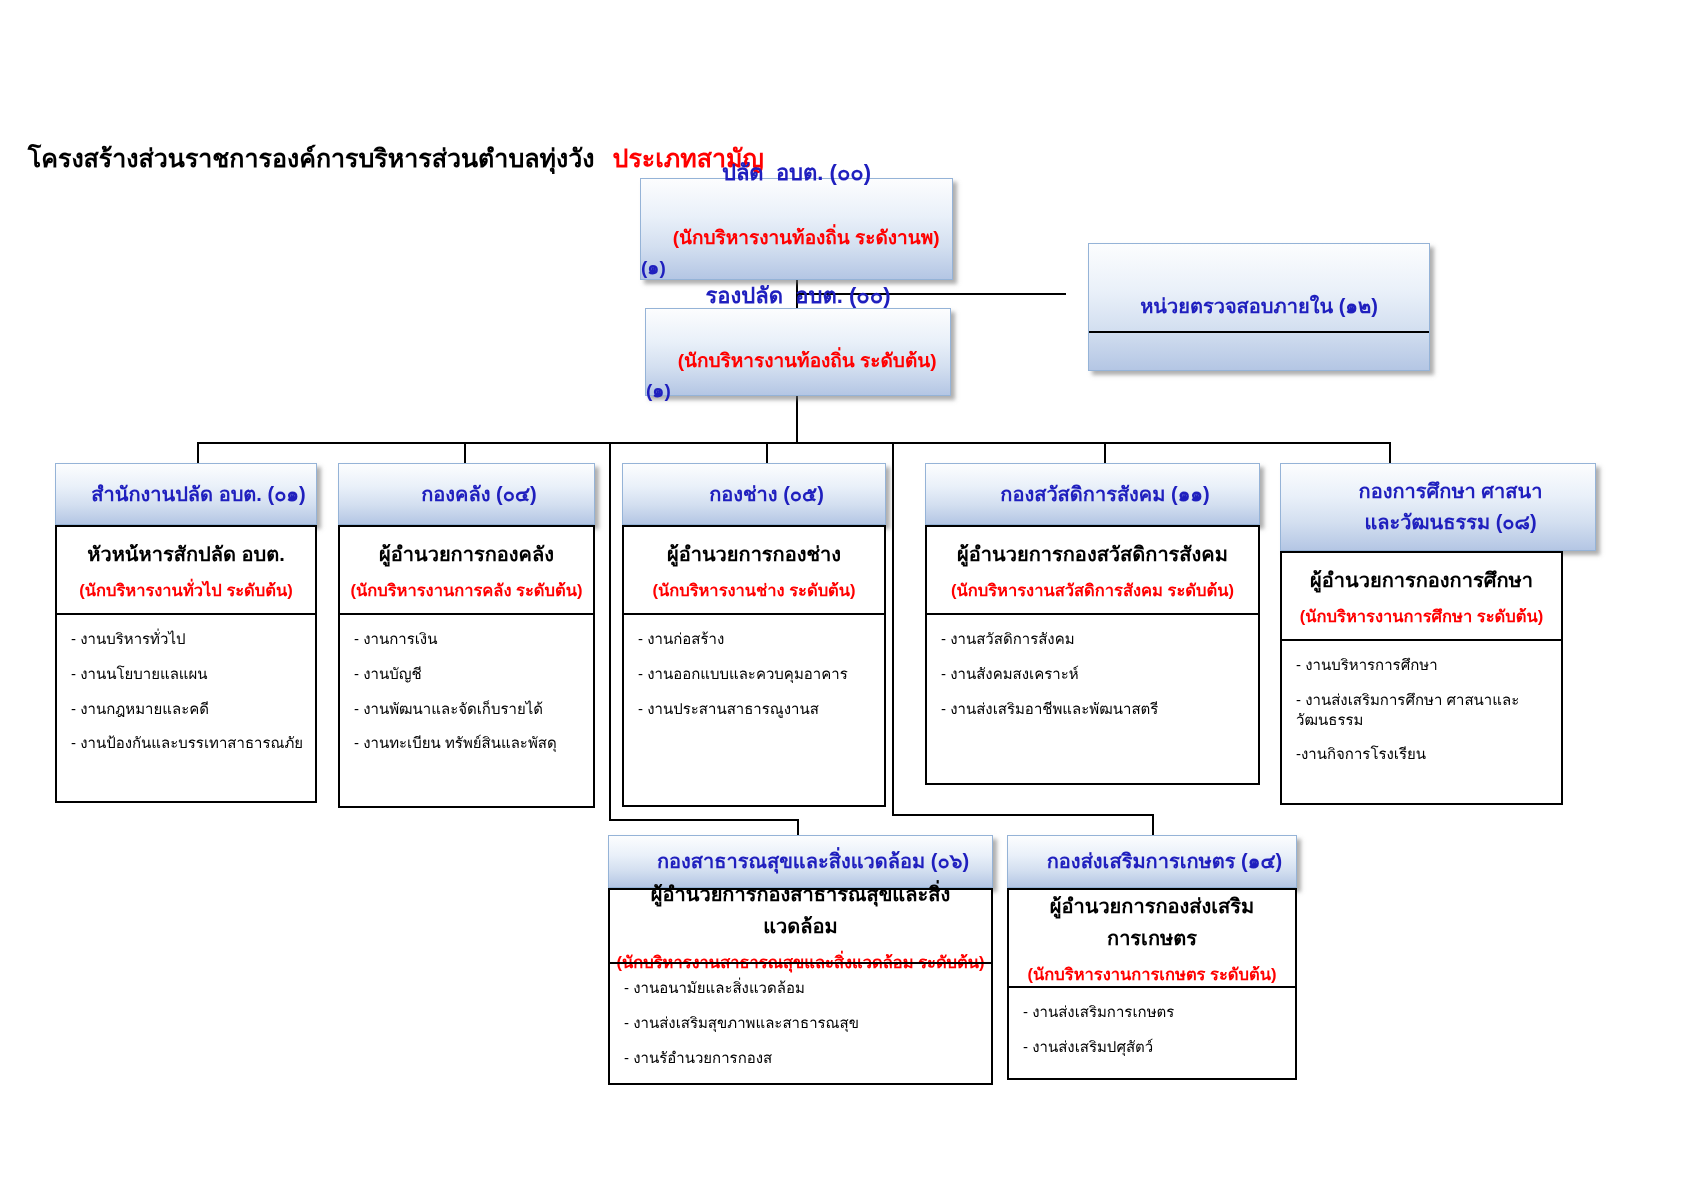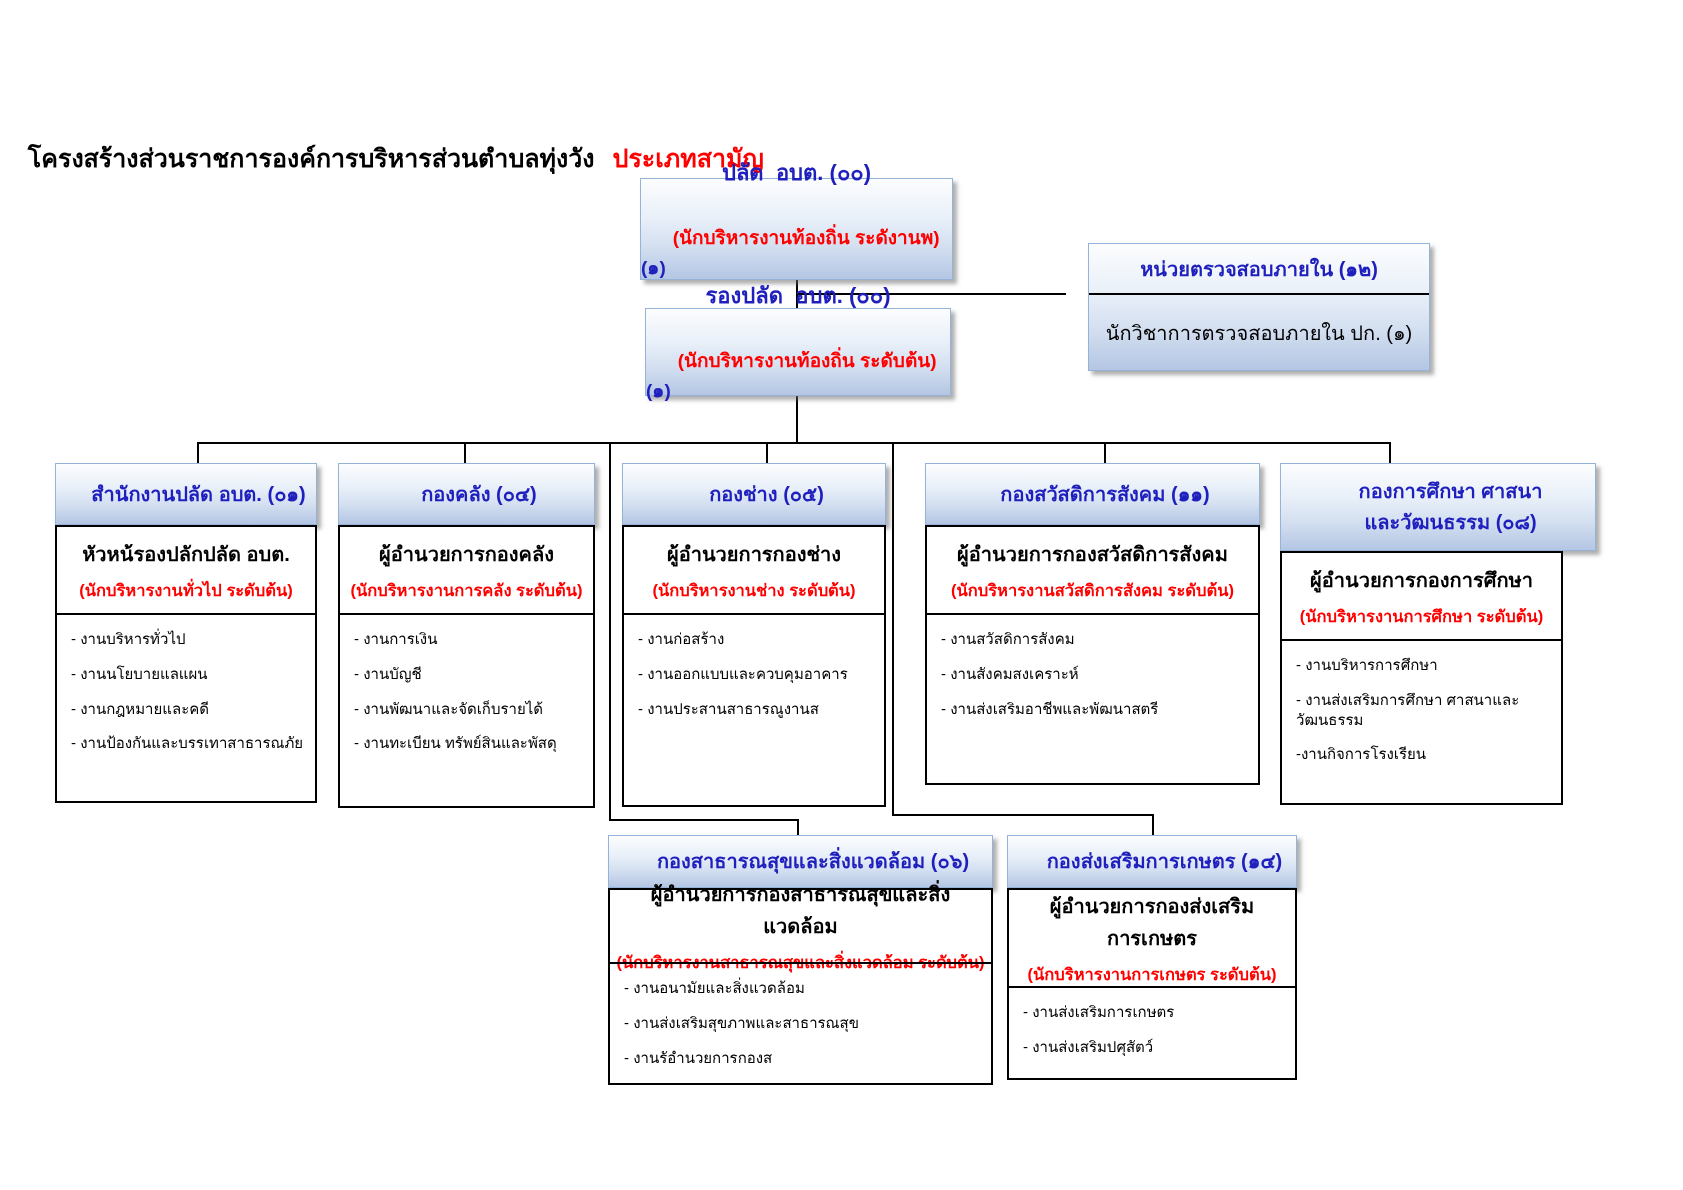--- a/index.html
+++ b/index.html
@@ -115,27 +115,26 @@
 
   <div class="gbox" id="box-rong">
     <div class="gline1">รองปลัด  อบต. (๐๐)</div>
     <div class="gline2">
       <span class="red">(นักบริหารงานท้องถิ่น ระดับต้น)</span><span class="num"> (๑)</span>
     </div>
   </div>
 
   <div class="gbox" id="box-audit">
     <div class="hd">หน่วยตรวจสอบภายใน (๑๒)</div>
-    <div class="bd">นักวิชาการตรวจสอบภายใน ปก. (๑)</div>
   </div>
 
   <div class="dept-header" id="b1h">สำนักงานปลัด อบต. (๐๑)</div>
   <div class="dept-body" id="b1b">
     <div class="dept-sub">
-      <div class="dept-director">หัวหน้รองปลักปลัด อบต.</div>
+      <div class="dept-director">หัวหน้หารสักปลัด อบต.</div>
       <div class="dept-pos">(นักบริหารงานทั่วไป ระดับต้น)</div>
     </div>
     <div class="dept-duties">
       <div class="duty">- งานบริหารทั่วไป</div>
       <div class="duty">- งานนโยบายแลแผน</div>
       <div class="duty">- งานกฎหมายและคดี</div>
       <div class="duty">- งานป้องกันและบรรเทาสาธารณภัย</div>
     </div>
   </div>
 

